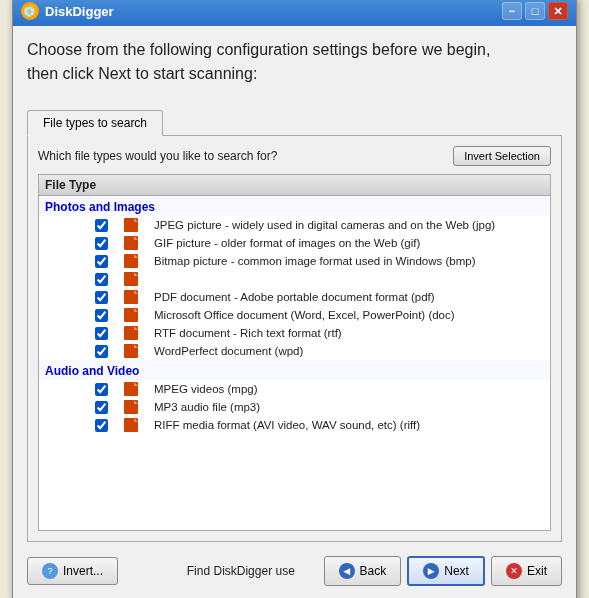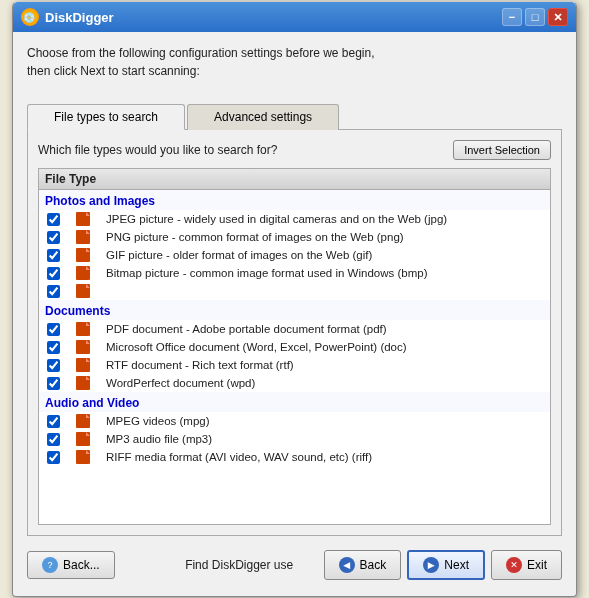--- a/index.html
+++ b/index.html
@@ -70,30 +70,30 @@
     .title-btn.close { background: #c0392b; border-color: #e74c3c; }
     .title-btn.minimize { background: rgba(255,255,255,0.2); }
     .title-btn.maximize { background: rgba(255,255,255,0.2); }
     .window-body {
       padding: 12px 14px;
     }
     .intro-text {
       color: #222;
       margin-bottom: 24px;
       line-height: 1.5;
-      font-size: 12px;
+      font-size: 16px;
     }
     .tabs {
       display: flex;
       margin-bottom: -1px;
       position: relative;
       z-index: 1;
     }
     .tab {
-      padding: 5px 26px;
+      padding: 5px 15px;
       border: 1px solid #aaa;
       cursor: pointer;
       font-size: 12px;
       background: #e0ddd5;
       margin-right: 2px;
       border-bottom: none;
       border-radius: 3px 3px 0 0;
     }
     .tab.active {
       background: #f0f0f0;
@@ -147,22 +147,23 @@
     .category {
       padding: 4px 8px 2px 6px;
       color: #0000cc;
       font-weight: bold;
       font-size: 12px;
       background: #f8f8ff;
     }
     .file-item {
       display: flex;
       align-items: center;
-      padding: 2px 8px;
+      padding: 2px 24px;
       gap: 16px;
+      margin-left: 32px;
     }
     .file-checkbox {
       width: 13px;
       height: 13px;
       accent-color: #0055cc;
       cursor: pointer;
       flex-shrink: 0;
     }
     .file-icon {
       width: 14px;
@@ -277,23 +278,20 @@
   <div class="window-body">
     <div class="intro-text">
       <div>Choose from the following configuration settings before we begin,</div>
       <div>then click Next to start scanning:</div>
     </div>
 
     <div class="tabs">
       <div class="tab active">
         <span>File types to search</span>
       </div>
-      <div class="tab">
-        <span>Advanced settings</span>
-      </div>
     </div>
 
     <div class="tab-content">
       <div class="tab-header">
         <span class="tab-question">Which file types would you like to search for?</span>
         <button class="invert-btn">Invert Selection</button>
       </div>
 
       <div class="file-list-container">
         <div class="file-list-header">
@@ -307,44 +305,36 @@
             <div class="file-icon">
                 <div class="file-icon-img"></div>
               </div>
             <span class="file-label">JPEG picture - widely used in digital cameras and on the Web (jpg)</span>
           </div>
           <div class="file-item">
             <input type="checkbox" class="file-checkbox" checked="" style="">
             <div class="file-icon">
                 <div class="file-icon-img"></div>
               </div>
-            <span class="file-label">PNG picture - common format of images on the Web (png)</span>
-          </div>
-          <div class="file-item">
-            <input type="checkbox" class="file-checkbox" checked="" style="">
-            <div class="file-icon">
-                <div class="file-icon-img"></div>
-              </div>
             <span class="file-label">GIF picture - older format of images on the Web (gif)</span>
           </div>
           <div class="file-item">
             <input type="checkbox" class="file-checkbox" checked="" style="">
             <div class="file-icon">
                 <div class="file-icon-img"></div>
               </div>
             <span class="file-label">Bitmap picture - common image format used in Windows (bmp)</span>
           </div>
           <div class="file-item">
             <input type="checkbox" class="file-checkbox" checked="" style="">
             <div class="file-icon">
                 <div class="file-icon-img"></div>
               </div>
           </div>
 
-          <div class="category">Documents</div>
           <div class="file-item">
             <input type="checkbox" class="file-checkbox" checked="" style="">
             <div class="file-icon">
                 <div class="file-icon-img"></div>
               </div>
             <span class="file-label">PDF document - Adobe portable document format (pdf)</span>
           </div>
           <div class="file-item">
             <input type="checkbox" class="file-checkbox" checked="" style="">
             <div class="file-icon">
@@ -390,21 +380,21 @@
             <span class="file-label">RIFF media format (AVI video, WAV sound, etc) (riff)</span>
           </div>
         </div>
       </div>
     </div>
 
     <div class="footer">
       <div class="footer-left">
         <button class="footer-btn">
           <div class="btn-icon-circle btn-icon-question">?</div>
-          <span>Back...</span>
+          <span>Invert...</span>
         </button>
       </div>
       <div class="footer-center">
         <span class="find-text">Find DiskDigger use</span>
       </div>
       <div style="display:flex;gap:6px;">
         <button class="footer-btn">
           <div class="btn-icon-circle btn-icon-back">◀</div>
           <span>Back</span>
         </button>

